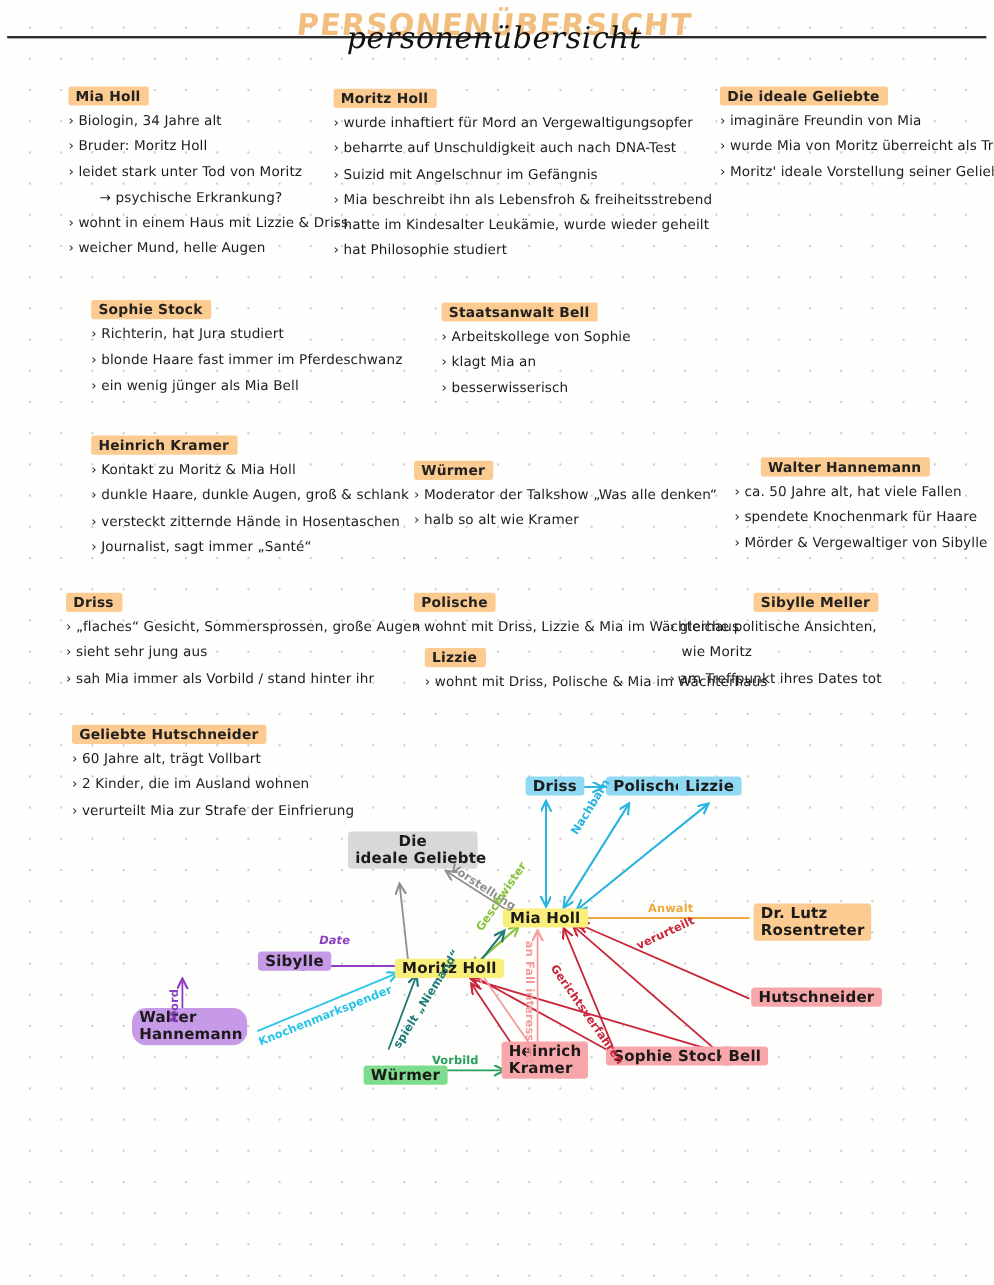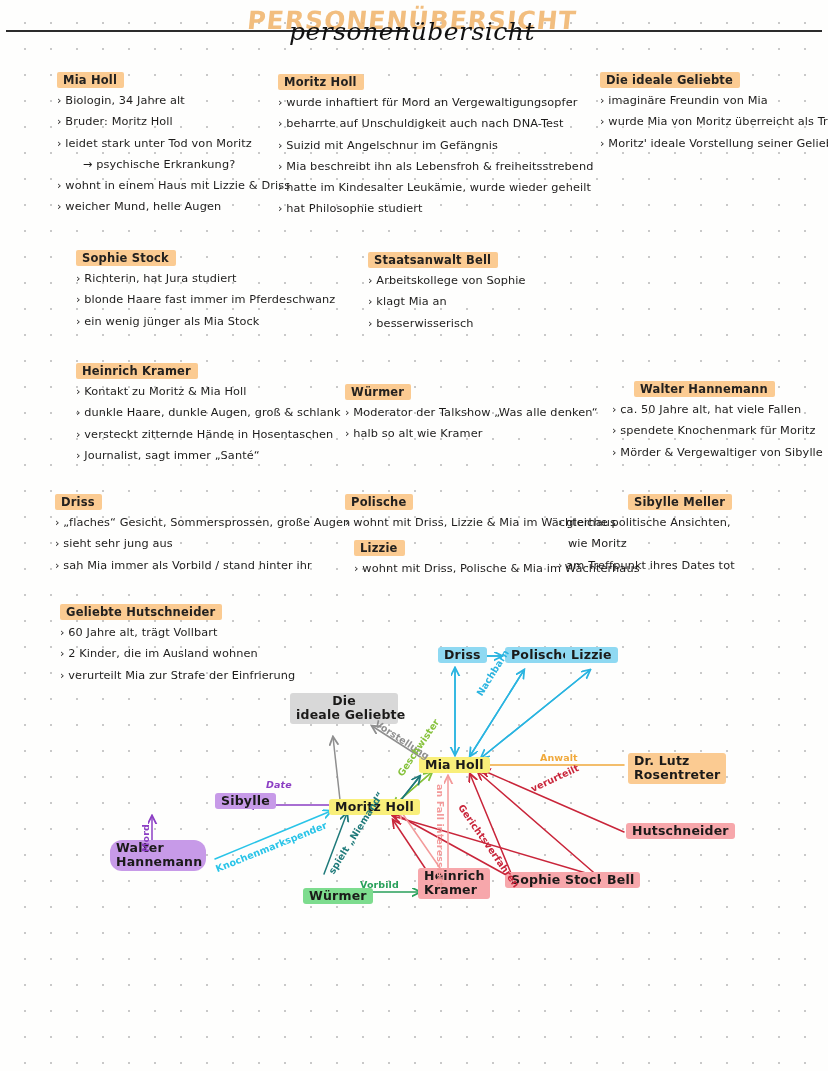--- a/index.html
+++ b/index.html
@@ -110,21 +110,21 @@
       <li>wohnt in einem Haus mit Lizzie &amp; Driss</li>
       <li>weicher Mund, helle Augen</li>
     </ul>
   </div>
 
   <div class="block" style="left:76px;top:247px;">
     <span class="hl">Sophie Stock</span>
     <ul class="bul">
       <li>Richterin, hat Jura studiert</li>
       <li>blonde Haare fast immer im Pferdeschwanz</li>
-      <li>ein wenig jünger als Mia Stock</li>
+      <li>ein wenig jünger als Mia Bell</li>
     </ul>
   </div>
 
   <div class="block" style="left:76px;top:360px;">
     <span class="hl">Heinrich Kramer</span>
     <ul class="bul">
       <li>Kontakt zu Moritz &amp; Mia Holl</li>
       <li>dunkle Haare, dunkle Augen, groß &amp; schlank</li>
       <li>versteckt zitternde Hände in Hosentaschen</li>
       <li>Journalist, sagt immer „Santé“</li>
@@ -199,21 +199,21 @@
       <li>wurde Mia von Moritz überreicht als Trost</li>
       <li>Moritz' ideale Vorstellung seiner Geliebten</li>
     </ul>
   </div>
 
 
   <div class="block" style="left:612px;top:378px;">
     <span class="hl" style="margin-left:22px;">Walter Hannemann</span>
     <ul class="bul">
       <li>ca. 50 Jahre alt, hat viele Fallen</li>
-      <li>spendete Knochenmark für Moritz</li>
+      <li>spendete Knochenmark für Haare</li>
       <li>Mörder &amp; Vergewaltiger von Sibylle</li>
     </ul>
   </div>
 
   <div class="block" style="left:558px;top:491px;">
     <span class="hl" style="margin-left:70px;">Sibylle Meller</span>
     <ul class="bul">
       <li>gleiche politische Ansichten,</li>
       <li class="noarr" style="padding-left:10px;">wie Moritz</li>
       <li>am Treffpunkt ihres Dates tot</li>

